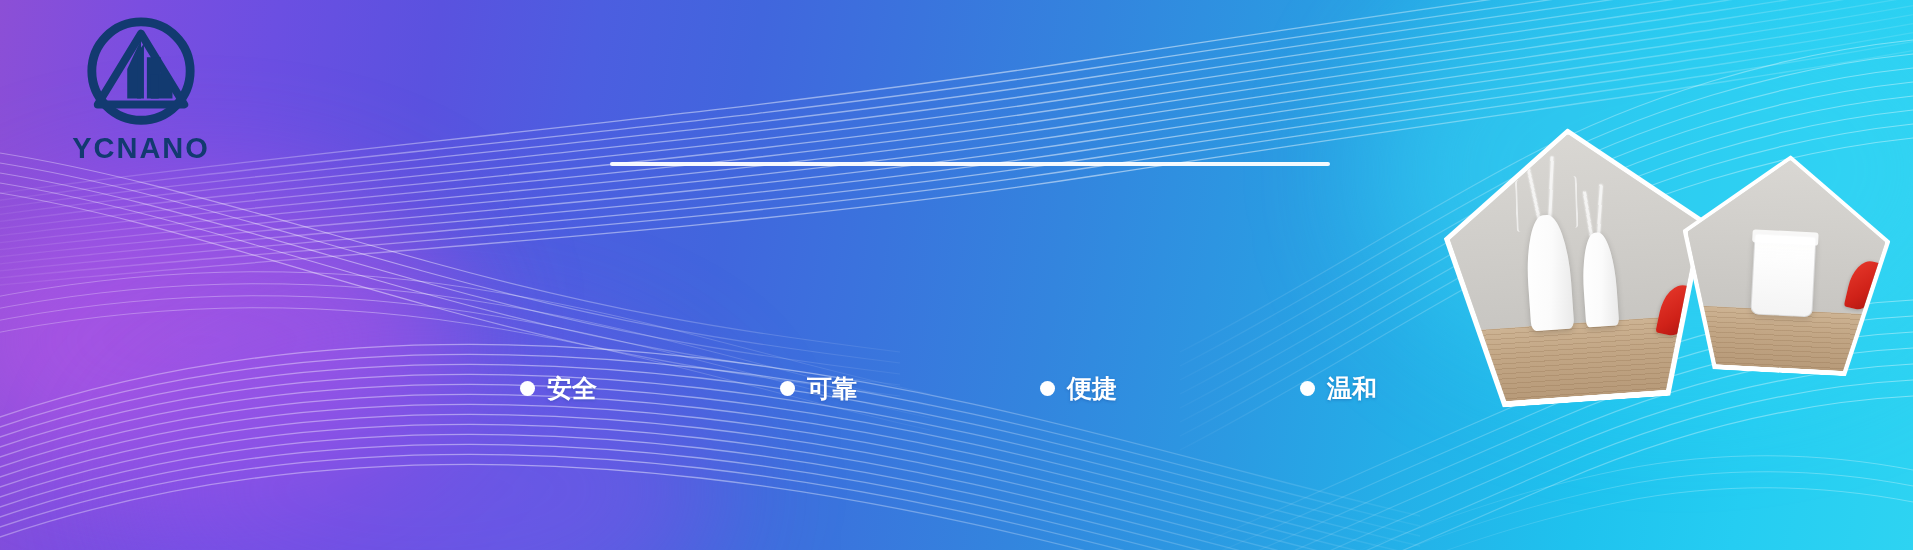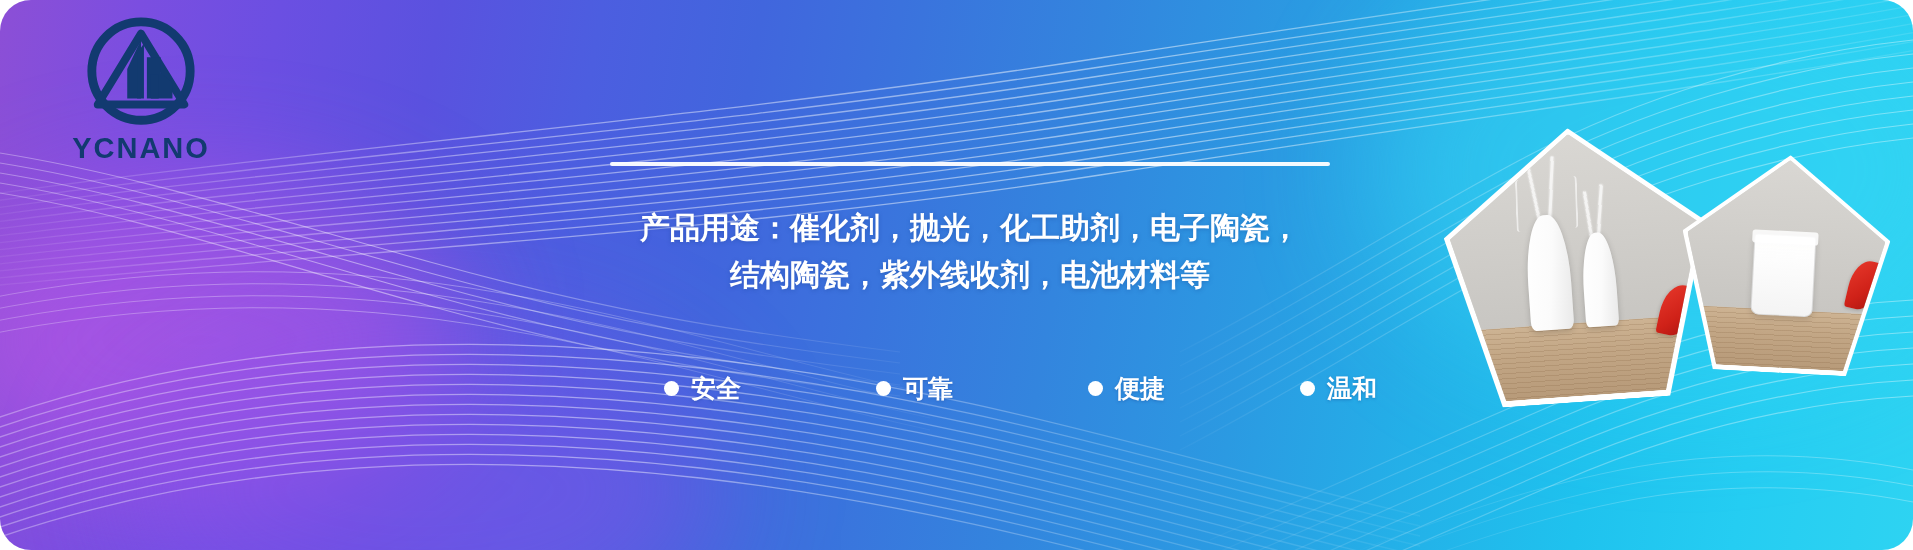--- a/index.html
+++ b/index.html
@@ -23,21 +23,20 @@
         #5a52df 22%,
         #4c5ee0 30%,
         #4166dd 38%,
         #3a74dd 46%,
         #3385de 55%,
         #2b9ae2 65%,
         #24b0e8 74%,
         #1fc2ee 83%,
         #25cdf2 91%,
         #2ed3f2 100%);
-    border-radius: 31px;
   }
 
   
   .waves {
     position: absolute;
     inset: 0;
     pointer-events: none;
   }
   .waves svg { display: block; width: 100%; height: 100%; }
 
@@ -128,21 +127,21 @@
     text-shadow: 0 1px 4px rgba(20,60,140,.35);
   }
   .subtitle .line { display: block; }
 
   .features {
     position: absolute;
     top: 372px;
     left: 50px;
     width: 900px;
     display: flex;
-    justify-content: flex-end;
+    justify-content: space-between;
     gap: 92px;
   }
   .feature {
     display: flex;
     align-items: center;
     gap: 12px;
     font-size: 25px;
     font-weight: 700;
     color: #ffffff;
     text-shadow: 0 1px 3px rgba(20,60,140,.35);
@@ -369,24 +368,20 @@
       <rect x="70" y="62" width="8" height="24" fill="#123a70"></rect>
     </svg>
     <div class="logo-word">YCNANO</div>
   </div>
 
   <div class="content">
 
 
     <div class="divider"></div>
 
-    <div class="subtitle">
-      <span class="line">产品用途：催化剂，抛光，化工助剂，电子陶瓷，</span>
-      <span class="line">结构陶瓷，紫外线收剂，电池材料等</span>
-    </div>
 
     <div class="features">
       <div class="feature">
         <span class="dot"></span>
         <span>安全</span>
       </div>
       <div class="feature">
         <span class="dot"></span>
         <span>可靠</span>
       </div>

